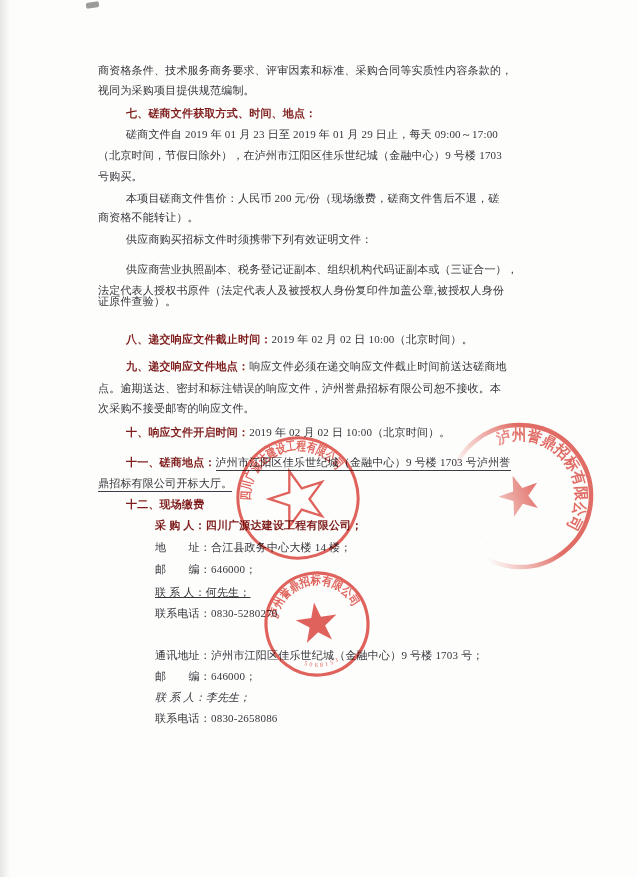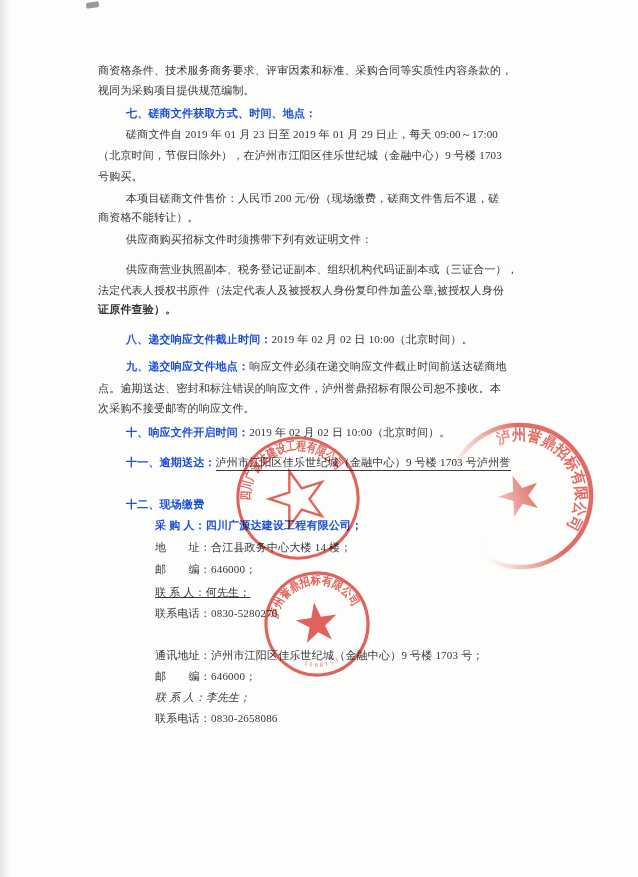--- a/index.html
+++ b/index.html
@@ -16,21 +16,21 @@
   .speck{
     position:absolute;left:86px;top:2px;width:13px;height:6px;
     background:#4b4b4b;opacity:.55;border-radius:2px;transform:rotate(-8deg);
   }
   #doc{position:absolute;left:0;top:0;width:100%;height:100%;}
   .line{
     position:absolute;height:19px;line-height:19px;
     font-size:11px;color:#34343c;white-space:nowrap;
     letter-spacing:0.2px;
   }
-  .line span.b{font-weight:bold;color:#1d4ed8;}
+  .line span.b{font-weight:bold;color:#7f1d1d;}
   .line span.u{border-bottom:1.2px solid #3c3c44;padding-bottom:1.5px;text-align:center;}
   
   .seal{position:absolute;mix-blend-mode:multiply;opacity:.85;}
   .seal text{fill:var(--seal-red);}
   .seal .ring{stroke:var(--seal-red);fill:none;}
   .seal .star-f{fill:var(--seal-red);stroke:none;}
   .seal .star-o{fill:none;stroke:var(--seal-red);}
   #seal-edge{
     -webkit-mask-image:linear-gradient(70deg,transparent 22%,#000 52%);
     mask-image:linear-gradient(70deg,transparent 22%,#000 52%);
@@ -49,27 +49,28 @@
     <div class="line" style="top: 81px; left: 98px;"><span>视同为采购项目提供规范编制。</span></div>
     <div class="line" style="top: 104px; left: 126px;"><span class="b">七、磋商文件获取方式、时间、地点：</span></div>
     <div class="line" style="top: 125px; left: 126px;"><span>磋商文件自 2019 年 01 月 23 日至 2019 年 01 月 29 日止，每天 09:00～17:00</span></div>
     <div class="line" style="top: 146px; left: 98px;"><span>（北京时间，节假日除外），在泸州市江阳区佳乐世纪城（金融中心）9 号楼 1703</span></div>
     <div class="line" style="top: 167px; left: 98px;"><span>号购买。</span></div>
     <div class="line" style="top: 189px; left: 126px;"><span>本项目磋商文件售价：人民币 200 元/份（现场缴费，磋商文件售后不退，磋</span></div>
     <div class="line" style="top: 208px; left: 98px;"><span>商资格不能转让）。</span></div>
     <div class="line" style="top: 230px; left: 126px;"><span>供应商购买招标文件时须携带下列有效证明文件：</span></div>
     <div class="line" style="top: 260px; left: 126px;"><span>供应商营业执照副本、税务登记证副本、组织机构代码证副本或（三证合一），</span></div>
     <div class="line" style="top: 281px; left: 98px;"><span>法定代表人授权书原件（法定代表人及被授权人身份复印件加盖公章,被授权人身份</span></div>
-    <div class="line" style="top: 300px; left: 98px; font-weight: bold;"><span>证原件查验）。</span></div>
+    <div class="line" style="top: 292px; left: 98px;"><span>证原件查验）。</span></div>
     <div class="line" style="top: 330px; left: 126px;"><span class="b">八、递交响应文件截止时间：</span><span>2019 年 02 月 02 日 10:00（北京时间）。</span></div>
     <div class="line" style="top: 357px; left: 126px;"><span class="b">九、递交响应文件地点：</span><span>响应文件必须在递交响应文件截止时间前送达磋商地</span></div>
     <div class="line" style="top: 379px; left: 98px;"><span>点。逾期送达、密封和标注错误的响应文件，泸州誉鼎招标有限公司恕不接收。本</span></div>
     <div class="line" style="top: 399px; left: 98px;"><span>次采购不接受邮寄的响应文件。</span></div>
     <div class="line" style="top: 423px; left: 126px;"><span class="b">十、响应文件开启时间：</span><span>2019 年 02 月 02 日 10:00（北京时间）。</span></div>
-    <div class="line" style="top: 453px; left: 126px;"><span class="b">十一、逾期送达：</span><span class="u">泸州市江阳区佳乐世纪城（金融中心）9 号楼 1703 号泸州誉</span></div>
+    <div class="line" style="top: 453px; left: 126px;"><span class="b">十一、磋商地点：</span><span class="u">泸州市江阳区佳乐世纪城（金融中心）9 号楼 1703 号泸州誉</span></div>
+    <div class="line" style="top: 474px; left: 98px;"><span class="u">鼎招标有限公司开标大厅。</span></div>
     <div class="line" style="top: 495px; left: 126px;"><span class="b">十二、现场缴费</span></div>
     <div class="line" style="top: 516px; left: 155px;"><span class="b">采 购 人：四川广源达建设工程有限公司；</span></div>
     <div class="line" style="top: 538px; left: 155px;"><span>地　　址：合江县政务中心大楼 14 楼；</span></div>
     <div class="line" style="top: 560px; left: 155px;"><span>邮　　编：646000；</span></div>
     <div class="line" style="top: 583px; left: 155px; text-decoration: underline;"><span>联 系 人：何先生；</span></div>
     <div class="line" style="top: 604px; left: 155px;"><span>联系电话：0830-5280270</span></div>
     <div class="line" style="top: 646px; left: 155px;"><span>通讯地址：泸州市江阳区佳乐世纪城（金融中心）9 号楼 1703 号；</span></div>
     <div class="line" style="top: 667px; left: 155px;"><span>邮　　编：646000；</span></div>
     <div class="line" style="top: 688px; left: 155px; font-style: italic;"><span>联 系 人：李先生；</span></div>
     <div class="line" style="top: 709px; left: 155px;"><span>联系电话：0830-2658086</span></div>

